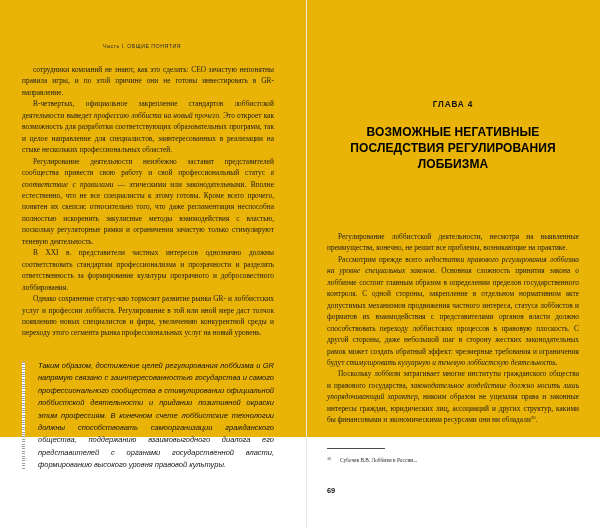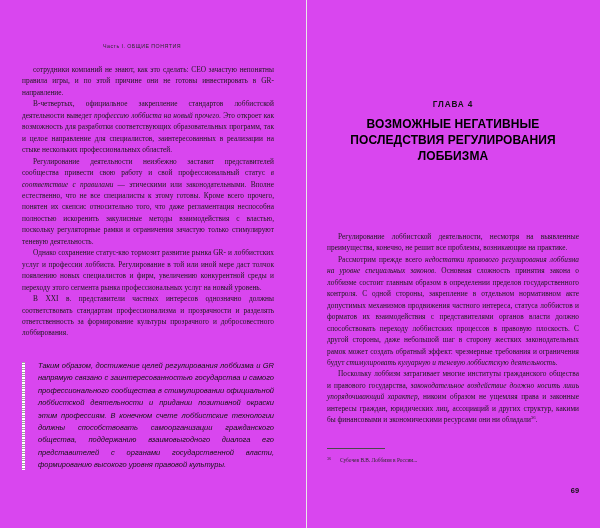--- a/index.html
+++ b/index.html
@@ -12,22 +12,22 @@
     height: 528px;
     overflow: hidden;
     font-family: "Liberation Serif", serif;
     color: #1a1a1a;
     -webkit-font-smoothing: antialiased;
   }
 
   .page {
     position: relative;
     width: 600px;
-    height: 528px;
-    background: #d946ef;
+    height: 437px;
+    background: #eab308;
   }
 
   
   .gutter {
     position: absolute;
     top: 0;
     left: 306px;
     width: 1px;
     height: 528px;
     background: #e8e8e8;
@@ -75,21 +75,21 @@
     top: 100px;
     width: 252px;
     text-align: center;
   }
   .chapter-kicker {
     font-family: "Liberation Sans", sans-serif;
     font-weight: bold;
     font-size: 8.2px;
     letter-spacing: 0.9px;
     color: #111;
-    margin-bottom: 8px;
+    margin-bottom: 16px;
   }
   .chapter-title {
     font-family: "Liberation Sans", sans-serif;
     font-weight: bold;
     font-size: 12px;
     line-height: 1.32;
     letter-spacing: 0.1px;
     color: #000;
   }
   .col-right {
@@ -171,21 +171,21 @@
     line-height: 6px;
     vertical-align: super;
   }
   .footnote-text { flex: 1; }
 
   .folio {
     position: absolute;
     left: 20px;
     top: 486px;
     width: 252px;
-    text-align: right;
+    text-align: left;
     font-family: "Liberation Sans", sans-serif;
     font-weight: bold;
     font-size: 7.4px;
     color: #111;
   }
 
   sup.fn {
     font-size: 4.6px;
     vertical-align: super;
     line-height: 0;
@@ -199,22 +199,22 @@
   <div class="gutter"></div>
 
   <div class="page-left">
 
     <div class="running-head">Часть I. ОБЩИЕ ПОНЯТИЯ</div>
 
     <div class="col-left">
       <p class="body">сотрудники компаний не знают, как это сделать: CEO зачастую непонятны правила игры, и по этой причине они не готовы инвестировать в GR-направление.</p>
       <p class="body">В-четвертых, официальное закрепление стандартов лоббистской деятельности выведет <i>профессию лоббиста на новый прочего</i>. Это откроет как возможность для разработки соответствующих образовательных программ, так и целое направление для специалистов, заинтересованных в реализации на стыке нескольких профессиональных областей.</p>
       <p class="body">Регулирование деятельности неизбежно заставит представителей сообщества привести свою работу и свой профессиональный статус <i>в соответствие с правилами</i> — этическими или законодательными. Вполне естественно, что не все специалисты к этому готовы. Кроме всего прочего, понятен их скепсис относительно того, что даже регламентация неспособна полностью искоренить закулисные методы взаимодействия с властью, поскольку регуляторные рамки и ограничения зачастую только стимулируют теневую деятельность.</p>
+      <p class="body">В XXI в. представители частных интересов однозначно должны соответствовать стандартам профессионализма и прозрачности и разделять ответственность за формирование культуры прозрачного и добросовестного лоббирования.</p>
       <p class="body">Однако сохранение статус-кво тормозит развитие рынка GR- и лоббистских услуг и профессии лоббиста. Регулирование в той или иной мере даст толчок появлению новых специалистов и фирм, увеличению конкурентной среды и переходу этого сегмента рынка профессиональных услуг на новый уровень.</p>
-      <p class="body">В XXI в. представители частных интересов однозначно должны соответствовать стандартам профессионализма и прозрачности и разделять ответственность за формирование культуры прозрачного и добросовестного лоббирования.</p>
     </div>
 
     <div class="callout">
       <div class="callout-rule"></div>
       <p>Таким образом, достижение целей регулирования лоббизма и GR напрямую связано с заинтересованностью государства и самого профессионального сообщества в стимулировании официальной лоббистской деятельности и придании позитивной окраски этим профессиям. В конечном счете лоббистские технологии должны способствовать самоорганизации гражданского общества, поддержанию взаимовыгодного диалога его представителей с органами государственной власти, формированию высокого уровня правовой культуры.</p>
     </div>
 
   </div>
 
   <div class="page-right">

